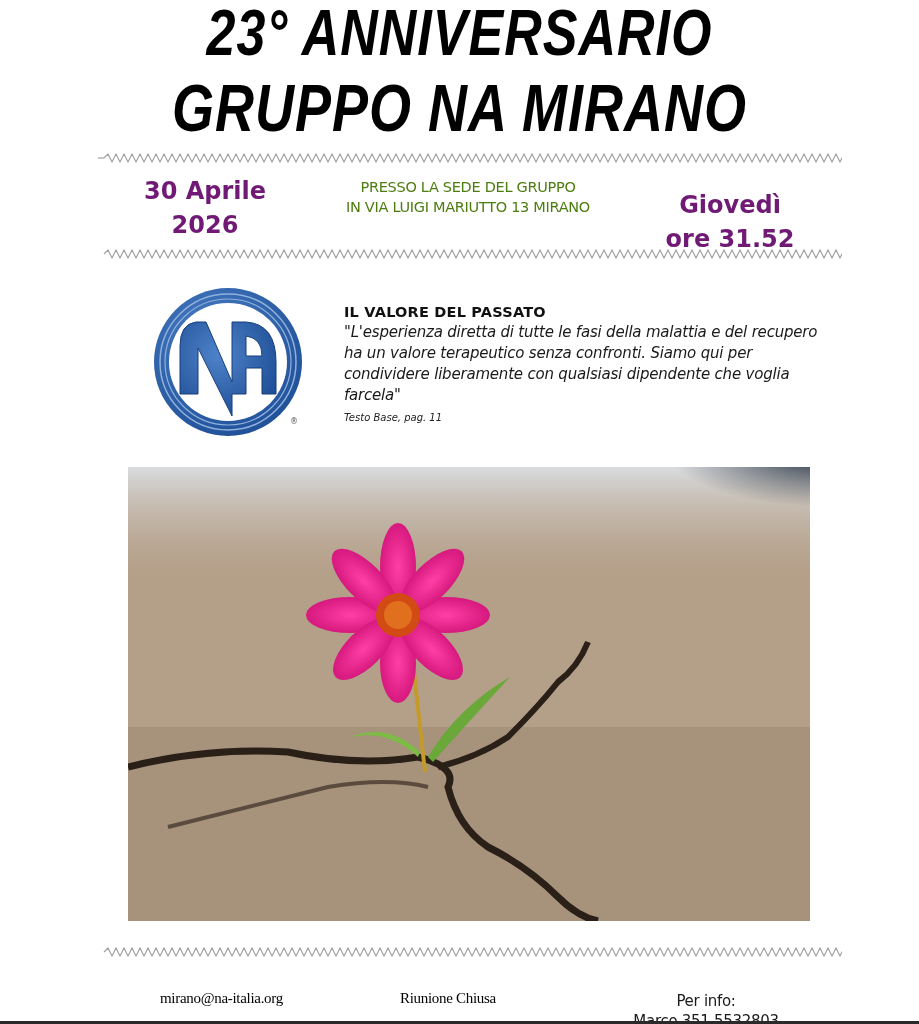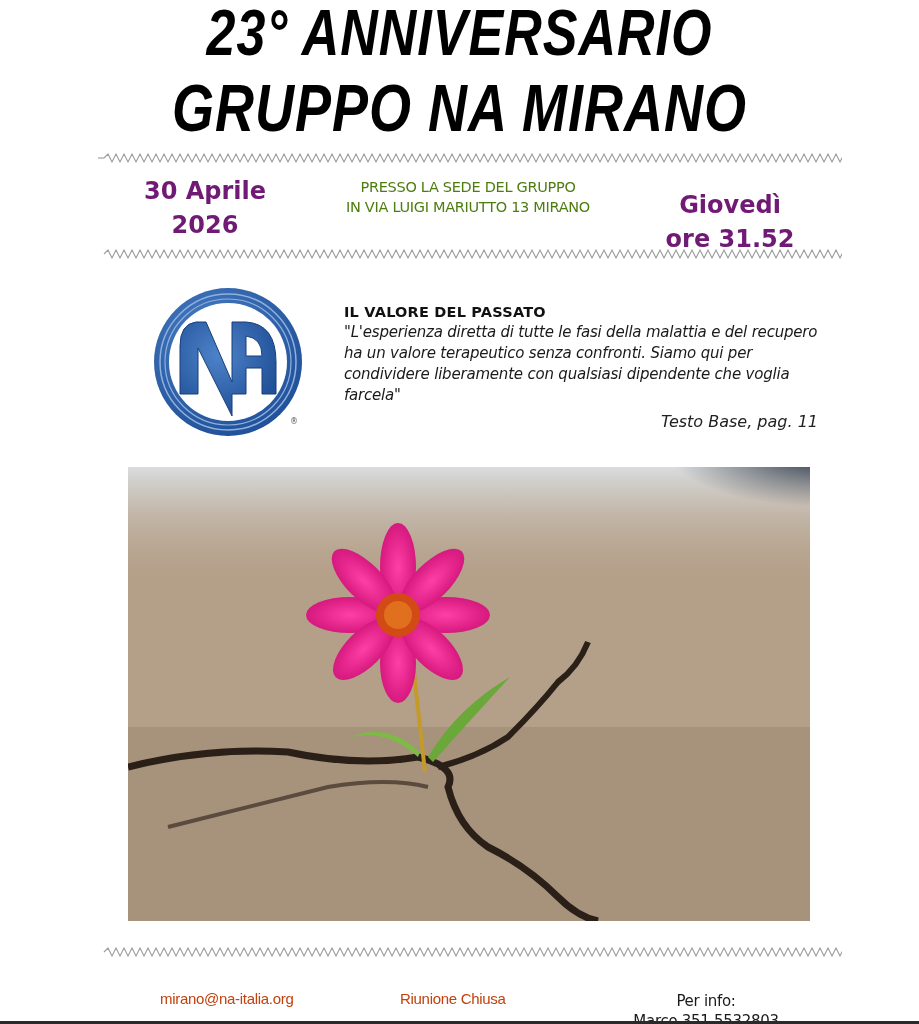--- a/index.html
+++ b/index.html
@@ -37,33 +37,33 @@
     .quote-block { position: absolute; left: 337px; top: 304px; width: 480px; margin-left: 7px; }
     .quote-heading {
       font-family: "DejaVu Sans", sans-serif; font-weight: bold; font-size: 14.5px;
       color: #111; letter-spacing: 0.2px;
     }
     .quote-text {
       font-family: "DejaVu Sans", sans-serif; font-style: italic; font-size: 15px;
       line-height: 21px; color: #1a1a1a; margin-top: 2px; letter-spacing: -0.2px;
     }
     .quote-source {
-      text-align: right; font-family: "DejaVu Sans", sans-serif; font-style: italic;
-      font-size: 16px; color: #222; margin-top: 6px; padding-right: 6px;
+      font-family: "DejaVu Sans", sans-serif; font-style: italic;
+      font-size: 10px; color: #222; margin-top: 6px; padding-right: 6px;
     }
 
     .photo {
       position: absolute; left: 128px; top: 467px; width: 682px; height: 454px; overflow: hidden;
       background: linear-gradient(180deg, #c9c2b8 0%, #bba893 18%, #b59f86 40%, #a8937c 70%, #9d8a74 100%);
     }
     .photo svg { display: block; width: 100%; height: 100%; }
 
     .footer-email, .footer-closed {
-      position: absolute; top: 990px; font-size: 15px; color: #c2410c;
-      font-family: Liberation Sans, sans-serif; letter-spacing: -0.3px;
+      position: absolute; top: 990px; font-size: 15px; color: #000000;
+      font-family: Liberation Serif, serif; letter-spacing: -0.3px;
     }
     .footer-email { left: 160px; }
     .footer-closed { left: 400px; }
     .footer-info {
       position: absolute; left: 596px; width: 220px; top: 963px; text-align: center;
       font-size: 15px; line-height: 20px; color: #1a1a1a;
       font-family: "DejaVu Sans", sans-serif; letter-spacing: -0.3px; margin-top: 28px;
     }
     .bottom-bar { position: absolute; left: 0; top: 1021px; width: 919px; height: 3px; background: #2a2a2a; }
   </style>

